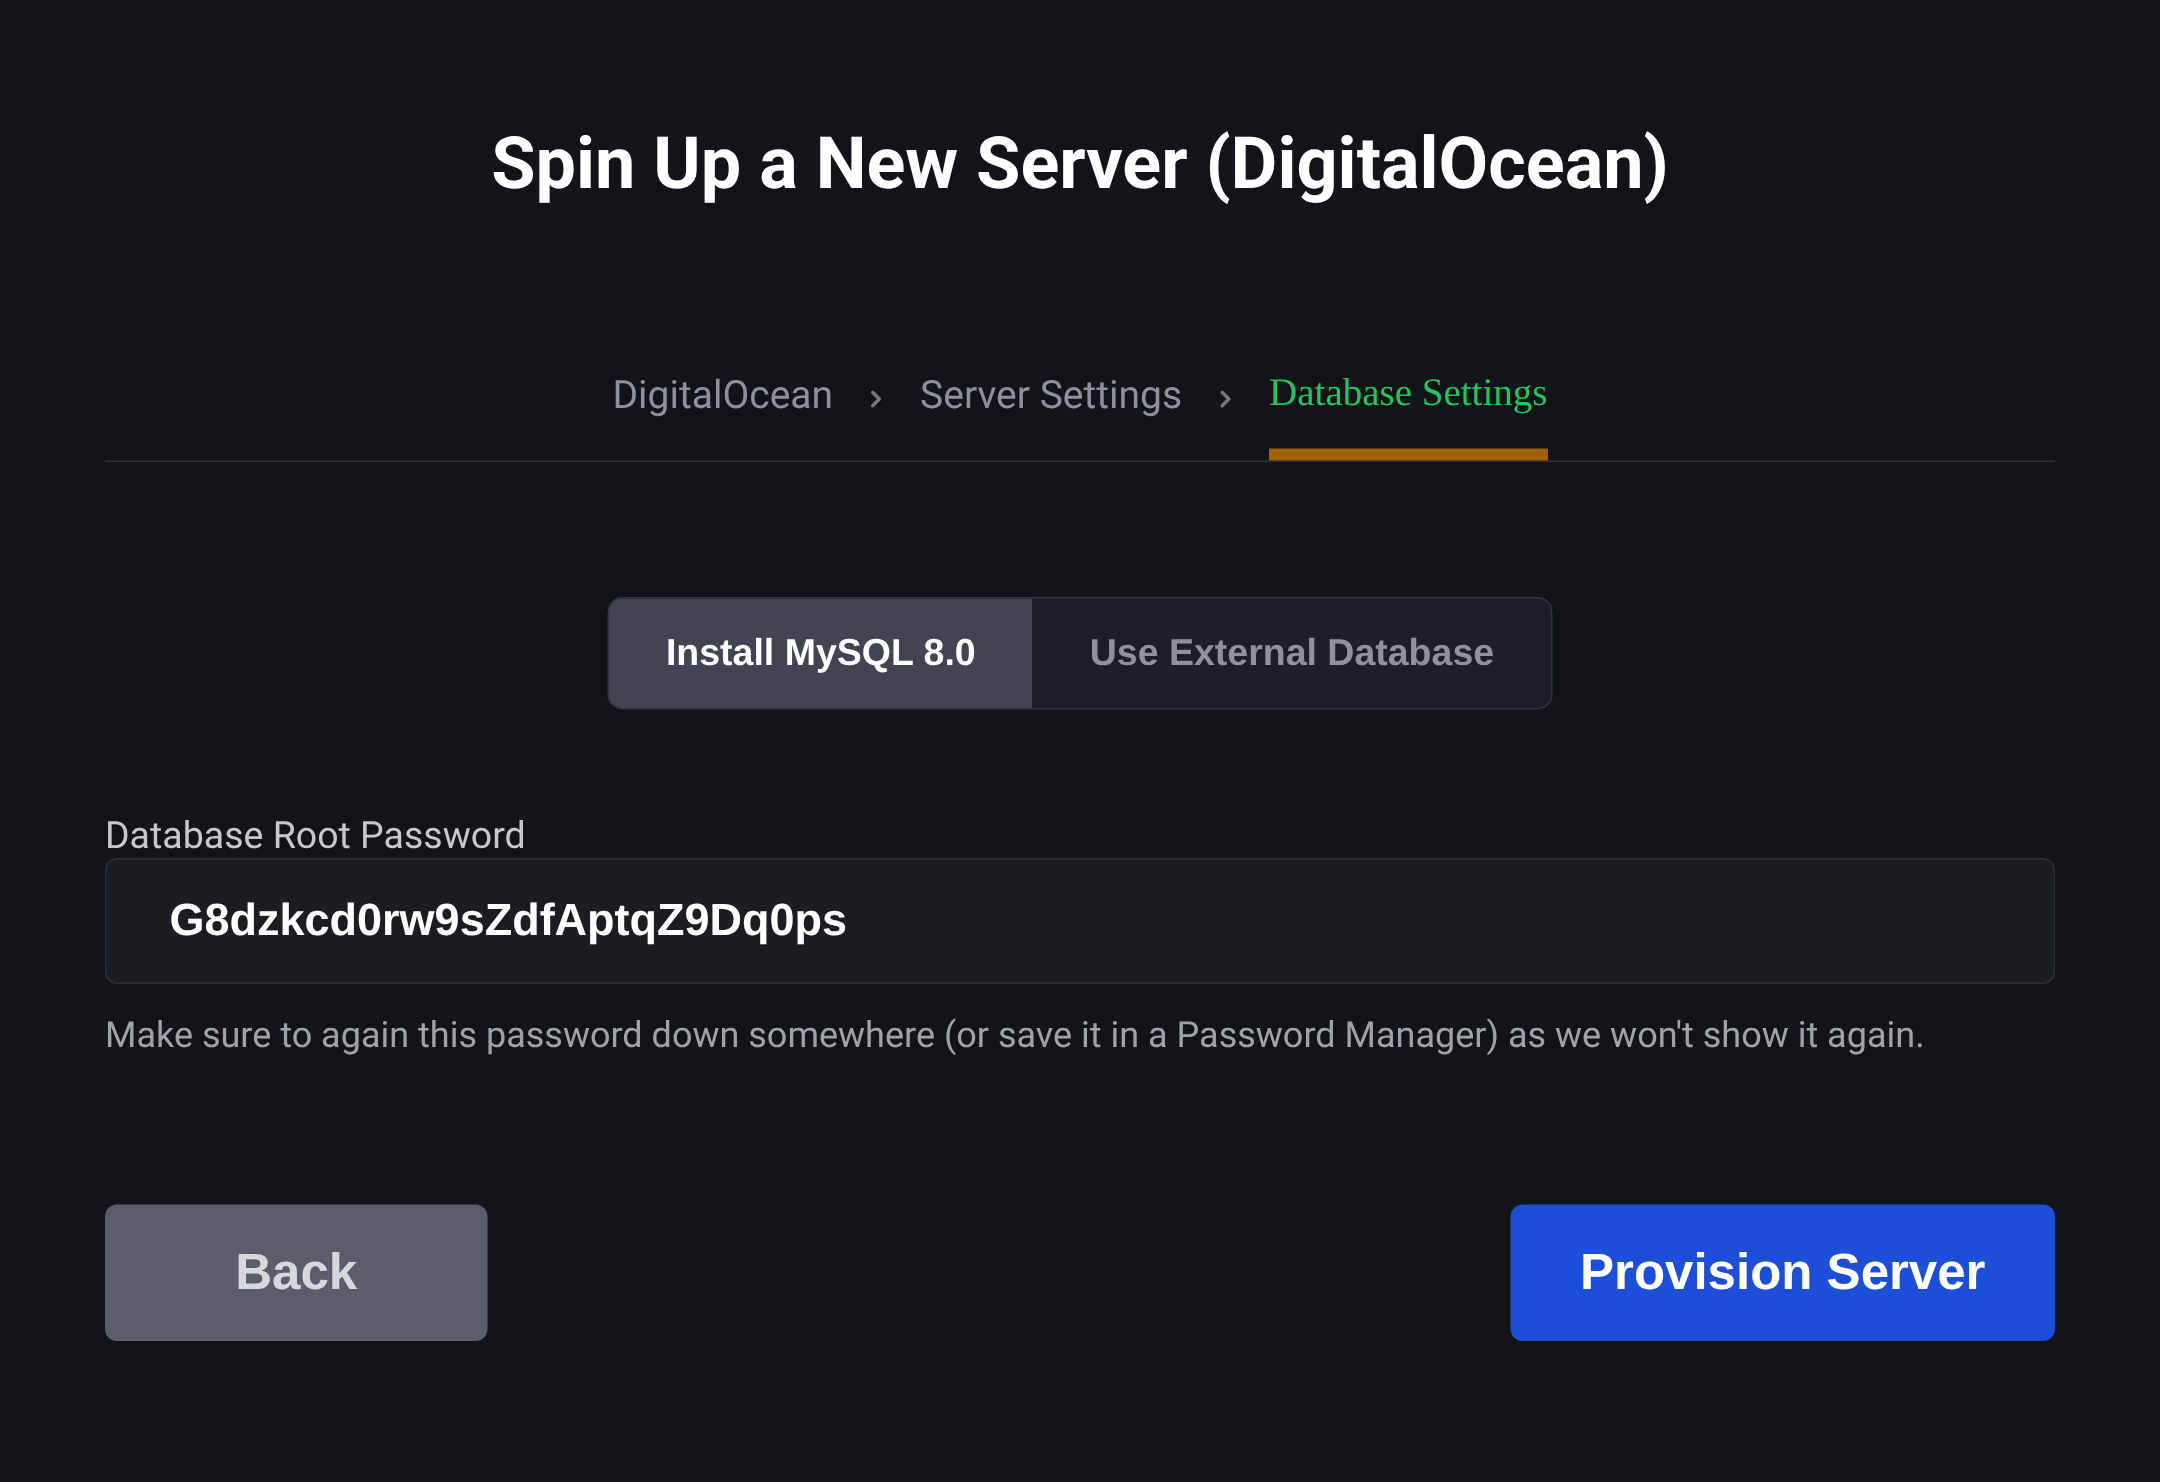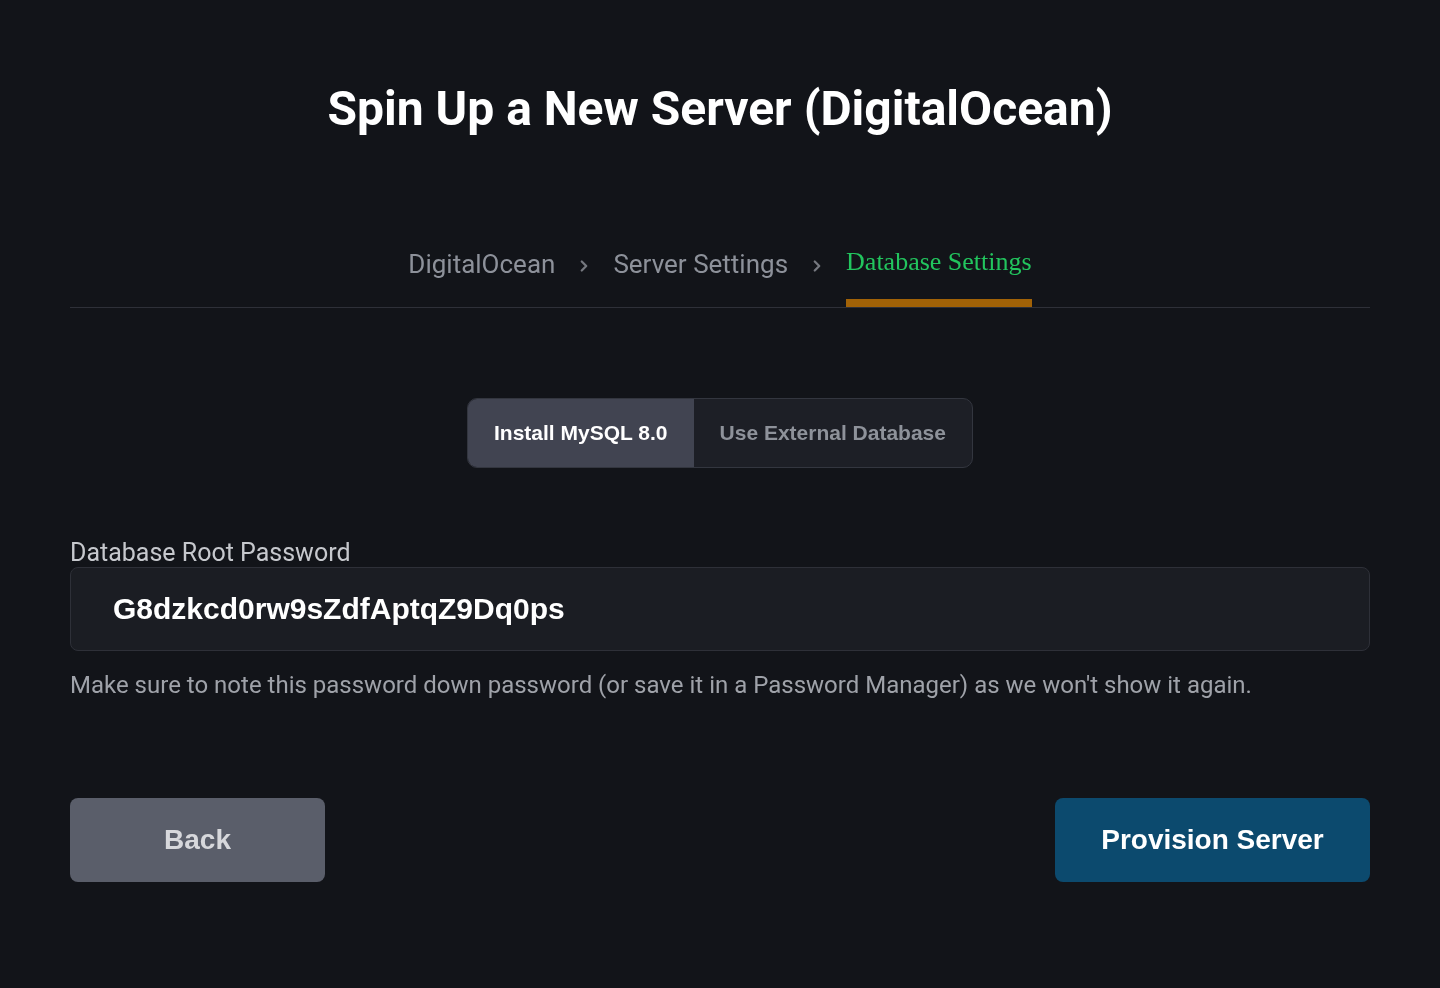--- a/index.html
+++ b/index.html
@@ -73,22 +73,22 @@
 
     .segment-wrapper {
       display: flex;
       background-color: #1d1f26;
       border: 1px solid #33363f;
       border-radius: 10px;
       overflow: hidden;
     }
 
     .segment-option {
-      padding: 22px 26px;
-      font-size: 21px;
+      padding: 22px 38px;
+      font-size: 25px;
       font-weight: 600;
       color: #8e929a;
       background: transparent;
       border: none;
       cursor: pointer;
       outline: none;
     }
 
     .segment-option.active {
       background-color: #414451;
@@ -125,38 +125,38 @@
     }
 
     .button-row {
       display: flex;
       justify-content: space-between;
       margin-top: 95px;
     }
 
     .btn {
       padding: 26px 0;
-      font-size: 28px;
+      font-size: 34px;
       font-weight: 700;
       border: none;
       border-radius: 8px;
       cursor: pointer;
       outline: none;
     }
 
     .btn-back {
       background-color: #5a5e6a;
       color: #d7d8dc;
       width: 255px;
     }
 
     .btn-primary {
-      background-color: #0c4a6e;
+      background-color: #1d4ed8;
       color: #ffffff;
-      width: 315px;
+      width: 363px;
     }
   </style>
 </head>
 <body>
 
 <div class="container">
   <h1 class="page-title">Spin Up a New Server (DigitalOcean)</h1>
 
   <nav class="breadcrumb">
     <span class="breadcrumb-item">DigitalOcean</span>
@@ -177,20 +177,20 @@
   <div class="segment-control">
     <div class="segment-wrapper">
       <button class="segment-option active">Install MySQL 8.0</button>
       <button class="segment-option">Use External Database</button>
     </div>
   </div>
 
   <div class="form-group">
     <label class="form-label">Database Root Password</label>
     <input type="text" class="form-input" value="G8dzkcd0rw9sZdfAptqZ9Dq0ps" style="">
-    <p class="form-hint">Make sure to note this password down password (or save it in a Password Manager) as we won't show it again.</p>
+    <p class="form-hint">Make sure to again this password down somewhere (or save it in a Password Manager) as we won't show it again.</p>
   </div>
 
   <div class="button-row">
     <button class="btn btn-back">Back</button>
     <button class="btn btn-primary">Provision Server</button>
   </div>
 </div>
 
 </body></html>

